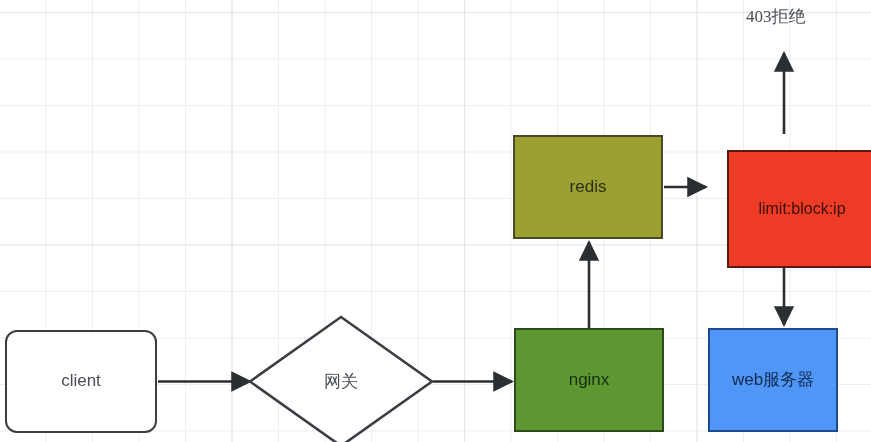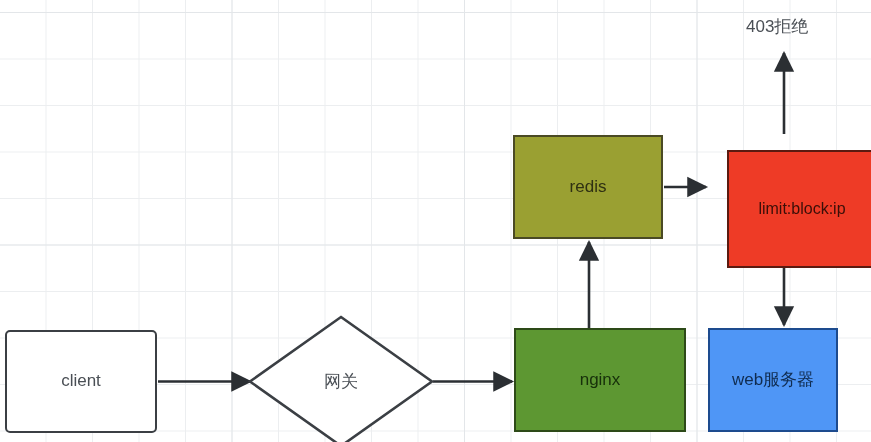--- a/index.html
+++ b/index.html
@@ -39,21 +39,21 @@
     text-align: right;
     line-height: 1.2;
   }
   .node-client {
     left: 5px;
     top: 330px;
     width: 152px;
     height: 103px;
     background: #ffffff;
     border: 2.5px solid #3b3f44;
-    border-radius: 5px;
+    border-radius: 12px;
     color: #4a4f55;
     font-size: 17px;
   }
   .node-redis {
     left: 513px;
     top: 135px;
     width: 150px;
     height: 104px;
     background: #9aa032;
     border: 2.5px solid #4a4a24;
@@ -67,21 +67,21 @@
     height: 118px;
     background: #ee3b26;
     border: 2.5px solid #5b1a10;
     color: #3a0f08;
     font-size: 16px;
     margin-left: 19px;
   }
   .node-nginx {
     left: 514px;
     top: 328px;
-    width: 172px;
+    width: 150px;
     height: 104px;
     background: #5d9732;
     border: 2.5px solid #2d4a18;
     color: #17300a;
     font-size: 17px;
   }
   .node-web {
     left: 708px;
     top: 328px;
     width: 130px;
@@ -111,21 +111,22 @@
     font-size: 17px;
   }
   .edge-label {
     position: absolute;
     color: #4a4f55;
     font-size: 17px;
     white-space: nowrap;
   }
   .label-403 {
     left: 746px;
-    top: 15px;
+    top: 5px;
+    font-family: Liberation Serif, serif;
   }
   svg.connectors {
     position: absolute;
     left: 0; top: 0;
     width: 871px;
     height: 442px;
     pointer-events: none;
   }
 </style>
 </head>

